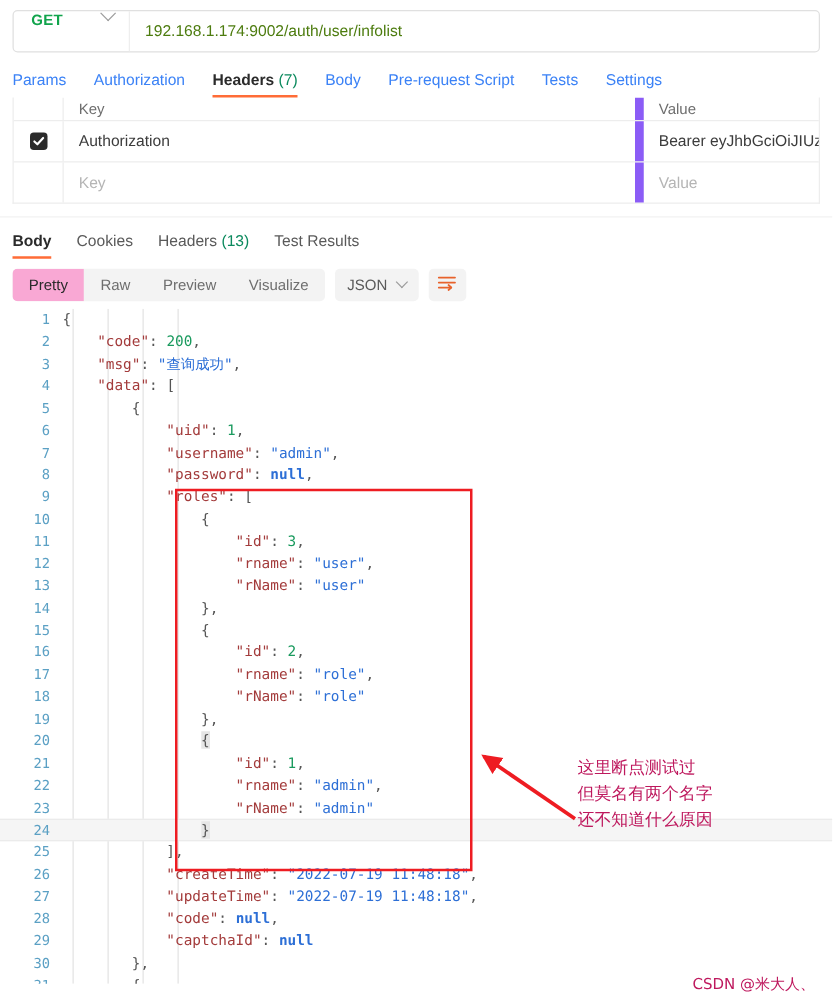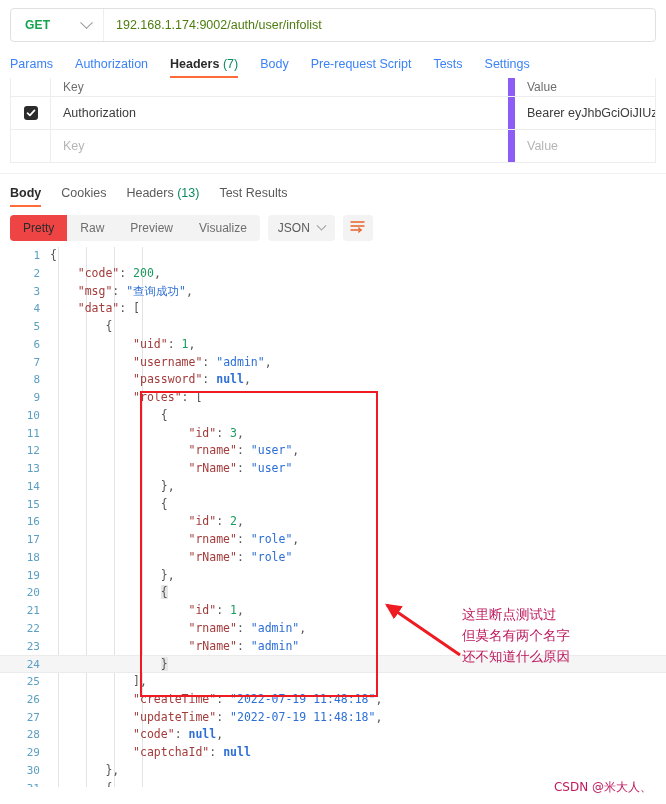--- a/index.html
+++ b/index.html
@@ -17,21 +17,21 @@
   
   .urlbar-wrap { padding: 8px 10px 0 10px; }
   .urlbar {
     display: flex; align-items: center;
     height: 34px;
     border: 1px solid #e0e0e0;
     border-radius: 4px;
     background: #fff;
   }
   .method-box {
-    display: flex; align-items: center; justify-content: space-between;
+    display: flex; align-items: flex-start; justify-content: space-between;
     width: 92px; height: 100%;
     padding: 0 12px 0 14px;
   }
   .method-label {
     font-size: 12px; font-weight: bold; color: #11a44c; letter-spacing: .2px;
   }
   .chevron {
     width: 9px; height: 9px;
     border-right: 1.3px solid #9b9b9b;
     border-bottom: 1.3px solid #9b9b9b;
@@ -124,21 +124,21 @@
     padding: 8px 10px 0 10px;
   }
   .seg {
     display: flex; background: #f3f3f3; border-radius: 4px; overflow: hidden;
     height: 26px;
   }
   .seg-item {
     display: flex; align-items: center; justify-content: center;
     padding: 0 13px; font-size: 12px; color: #6e6e6e;
   }
-  .seg-item.active { background: #ef4444; color: #2b2b2b; }
+  .seg-item.active { background: #f9a8d4; color: #2b2b2b; }
   .pill {
     display: flex; align-items: center; gap: 8px;
     height: 26px; padding: 0 10px;
     background: #f3f3f3; border-radius: 4px;
     font-size: 12px; color: #5a5a5a;
   }
   .pill .chevron { width: 7px; height: 7px; }
   .icon-btn {
     width: 30px; height: 26px; background: #f3f3f3; border-radius: 4px;
     display: flex; align-items: center; justify-content: center;

